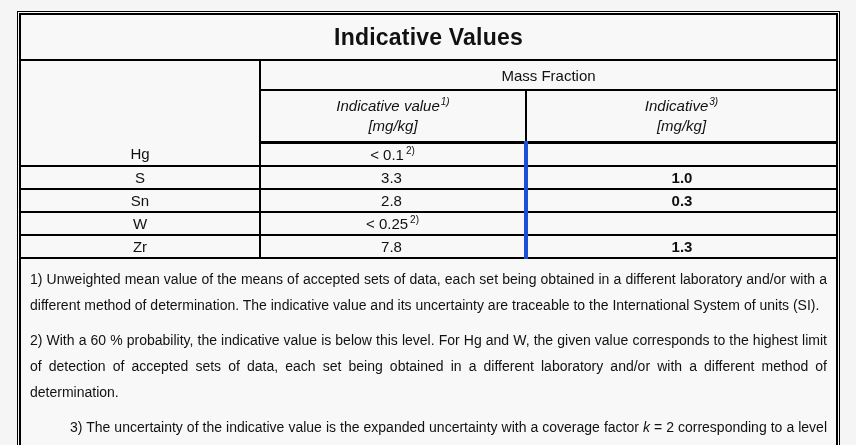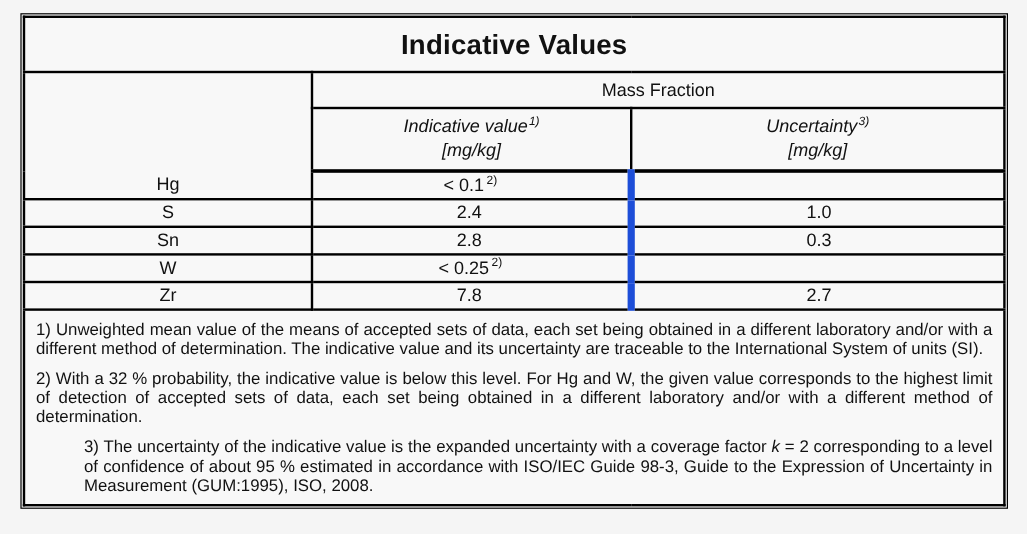--- a/index.html
+++ b/index.html
@@ -71,36 +71,36 @@
     line-height: 0;
     vertical-align: super;
     margin-left: 1px;
   }
   tr.data-row td {
     height: 21px;
     border-bottom: 2px solid #000;
     font-size: 15px;
   }
   td.el-cell  { border-right: 2px solid #000; }
-  td.unc-cell { border-left: 6px solid #1d4ed8; }
+  td.unc-cell { border-left: 4px solid #1d4ed8; font-weight: bold; }
   sup.vref {
     font-size: 10px;
     line-height: 0;
     vertical-align: super;
     margin-left: 2px;
   }
   .footnotes-cell {
     text-align: justify;
     vertical-align: top;
     padding: 3px 9px 6px 9px;
   }
   .footnotes-cell p {
     margin: 4px 0 9px 0;
     font-size: 14px;
-    line-height: 16px;
+    line-height: 26px;
     text-align: justify;
   }
   .footnotes-cell p:last-child { margin-bottom: 2px; margin-left: 40px; }
   .footnotes-cell i { font-style: italic; }
 </style>
 </head>
 <body>
 
 <div class="page">
   <div class="frame">
@@ -120,54 +120,54 @@
         <td class="corner-cell" rowspan="2"></td>
         <td class="group-cell" colspan="2">Mass Fraction</td>
       </tr>
 
       <tr>
         <td class="colhead-cell">
           <span>Indicative value</span><sup class="fref">1)</sup><br>
           <span>[mg/kg]</span>
         </td>
         <td class="colhead-cell bl">
-          <span>Uncertainty</span><sup class="fref">3)</sup><br>
+          <span>Indicative</span><sup class="fref">3)</sup><br>
           <span>[mg/kg]</span>
         </td>
       </tr>
 
       <tr class="data-row">
         <td class="el-cell">Hg</td>
         <td class="val-cell"><span>&lt; 0.1</span><sup class="vref">2)</sup></td>
         <td class="unc-cell"></td>
       </tr>
       <tr class="data-row">
         <td class="el-cell">S</td>
-        <td class="val-cell"><span>2.4</span><sup class="vref"></sup></td>
+        <td class="val-cell"><span>3.3</span><sup class="vref"></sup></td>
         <td class="unc-cell">1.0</td>
       </tr>
       <tr class="data-row">
         <td class="el-cell">Sn</td>
         <td class="val-cell"><span>2.8</span><sup class="vref"></sup></td>
         <td class="unc-cell">0.3</td>
       </tr>
       <tr class="data-row">
         <td class="el-cell">W</td>
         <td class="val-cell"><span>&lt; 0.25</span><sup class="vref">2)</sup></td>
         <td class="unc-cell"></td>
       </tr>
       <tr class="data-row">
         <td class="el-cell">Zr</td>
         <td class="val-cell"><span>7.8</span><sup class="vref"></sup></td>
-        <td class="unc-cell">2.7</td>
+        <td class="unc-cell">1.3</td>
       </tr>
 
       <tr>
         <td class="footnotes-cell" colspan="3">
           <p>1) Unweighted mean value of the means of accepted sets of data, each set being obtained in a different laboratory and/or with a different method of determination. The indicative value and its uncertainty are traceable to the International System of units (SI).</p>
-          <p>2) With a 32 % probability, the indicative value is below this level. For Hg and W, the given value corresponds to the highest limit of detection of accepted sets of data, each set being obtained in a different laboratory and/or with a different method of determination.</p>
+          <p>2) With a 60 % probability, the indicative value is below this level. For Hg and W, the given value corresponds to the highest limit of detection of accepted sets of data, each set being obtained in a different laboratory and/or with a different method of determination.</p>
           <p><span>3) The uncertainty of the indicative value is the expanded uncertainty with a coverage factor </span><i>k</i><span> = 2 corresponding to a level of confidence of about 95 % estimated in accordance with ISO/IEC Guide 98-3, Guide to the Expression of Uncertainty in Measurement (GUM:1995), ISO, 2008.</span></p>
         </td>
       </tr>
     </tbody>
       </table>
   </div>
 </div>
 
 </body></html>

